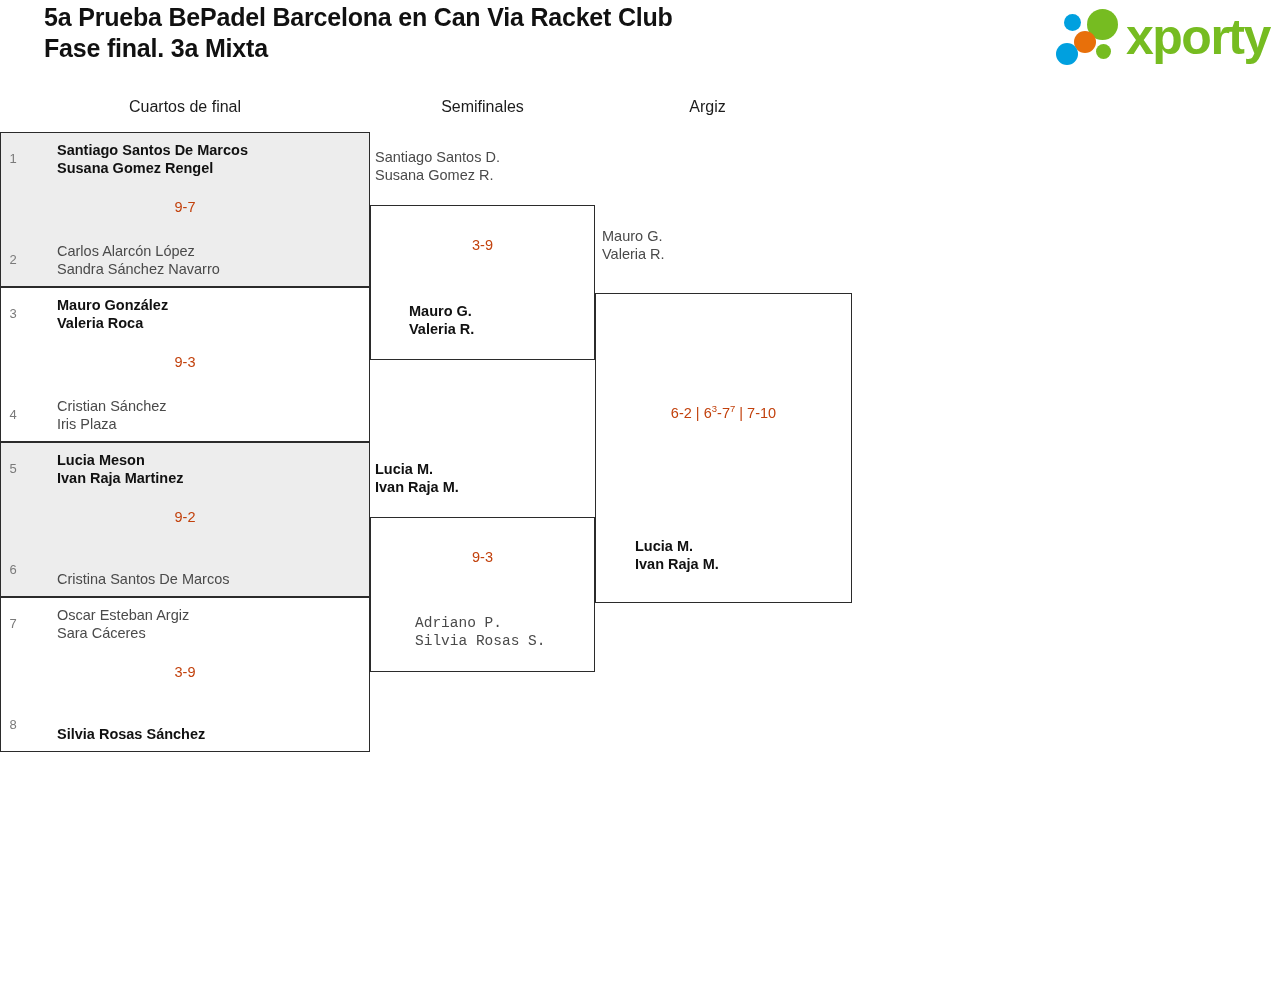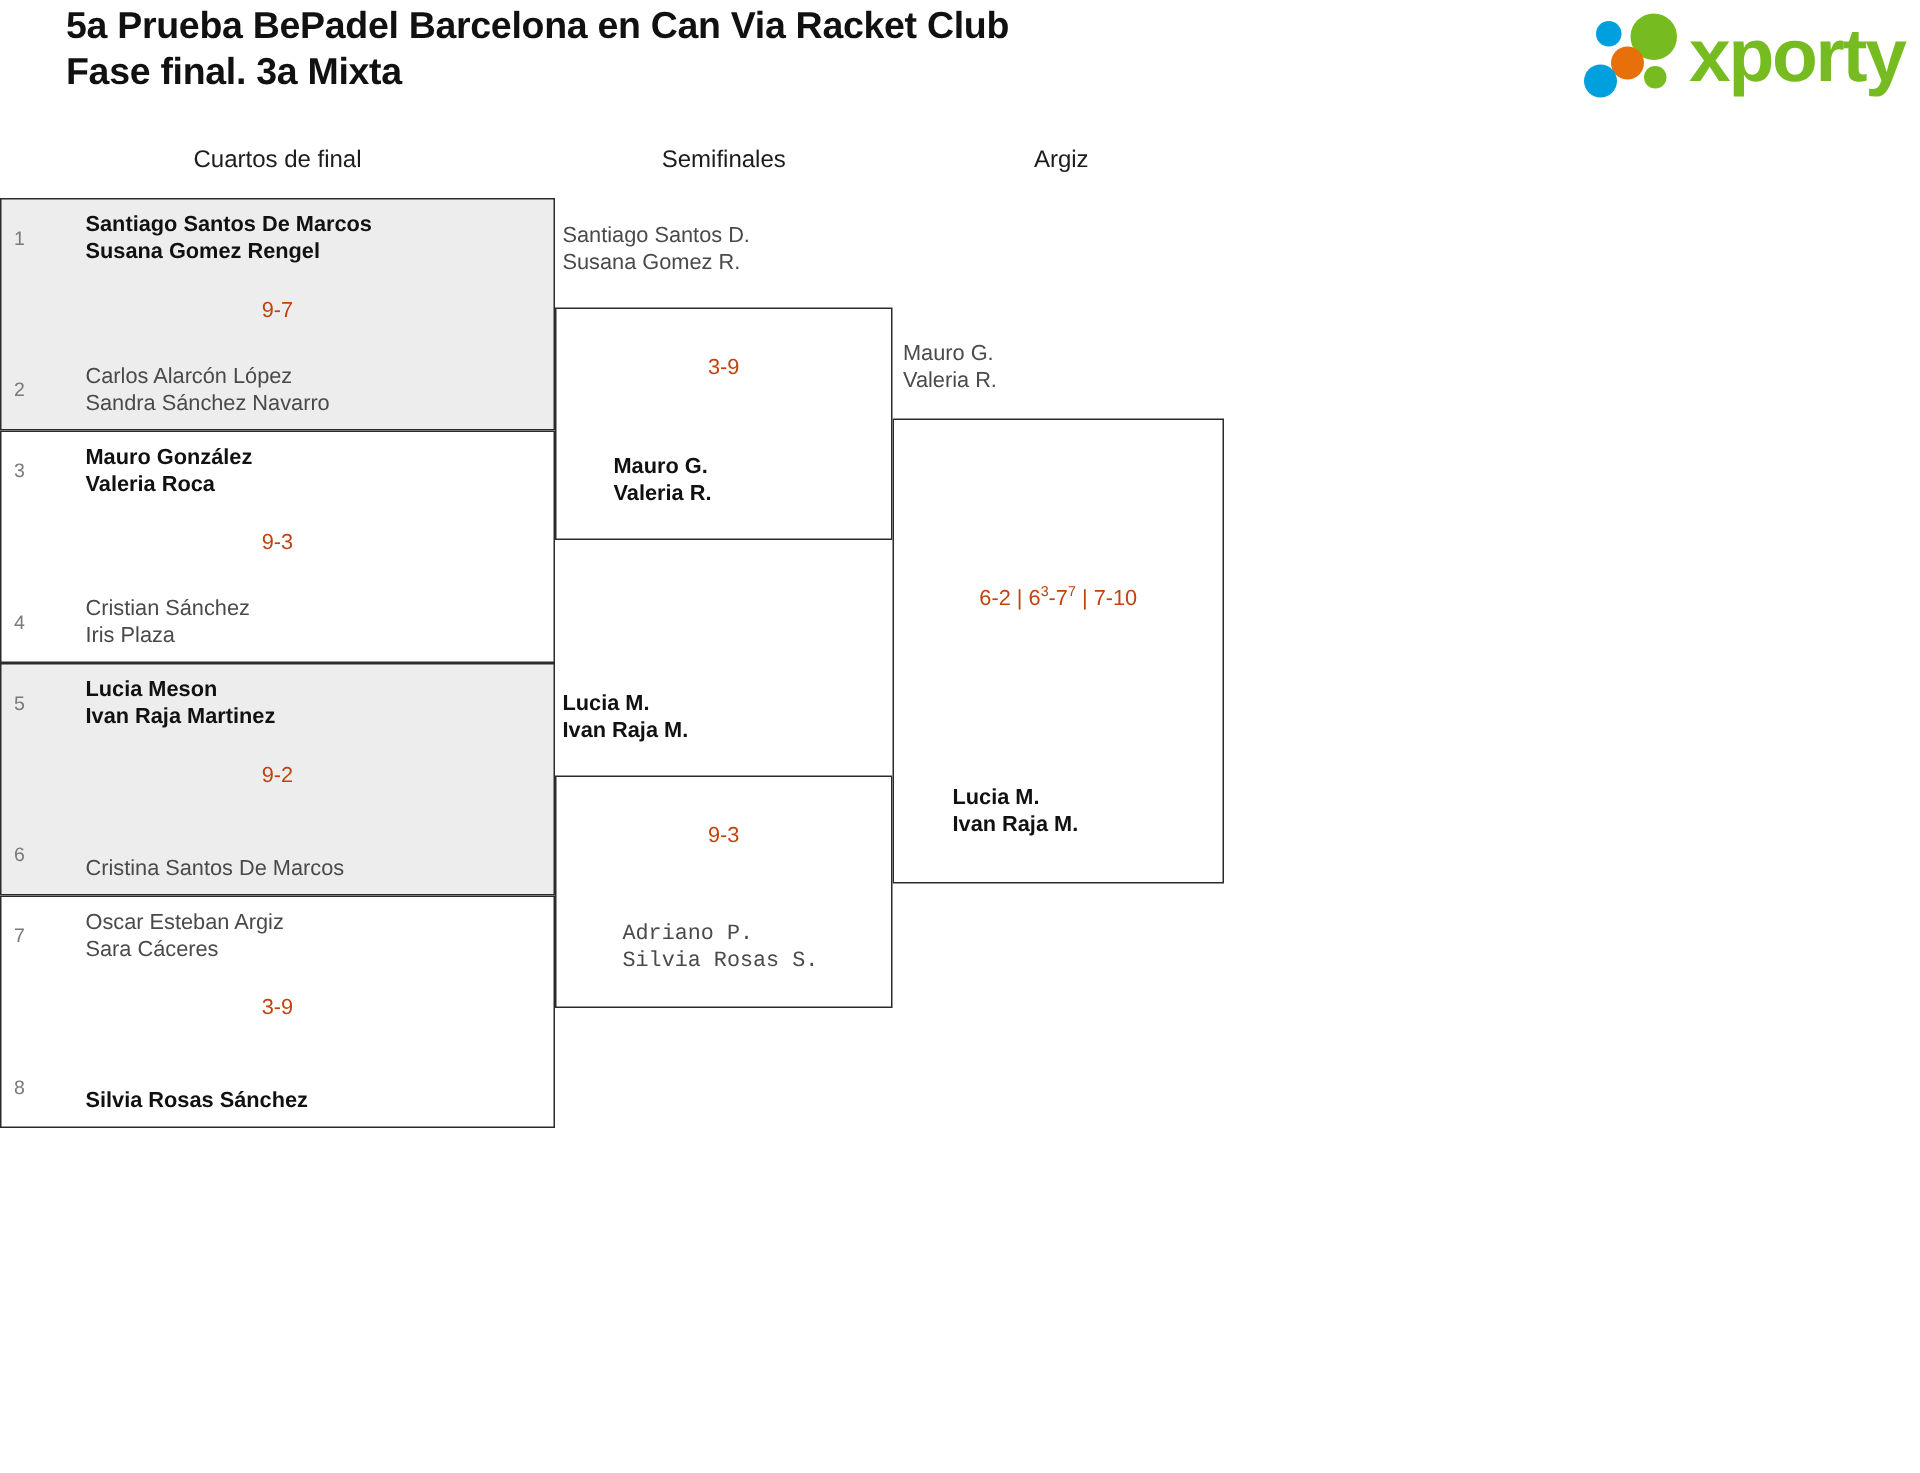--- a/index.html
+++ b/index.html
@@ -249,21 +249,21 @@
       <div class="player">Adriano P.</div>
       <div class="player">Silvia Rosas S.</div>
     </div>
   </div>
 
   <div class="advance" style="left:602px; top:227px;">
     <div class="player">Mauro G.</div>
     <div class="player">Valeria R.</div>
   </div>
 
-  <div class="match" style="left:595px; top:279px; width:221px; height:310px;">
+  <div class="match" style="left:595px; top:293px; width:257px; height:310px;">
     <div class="score" style="top:110px;">
       <span>6-2</span>
       <span>|</span>
       <span>6</span><sup>3</sup><span>-</span><span>7</span><sup>7</sup>
       <span>|</span>
       <span>7-10</span>
     </div>
     <div class="team team-bottom winner" style="padding-left:7px; bottom:29px;">
       <div class="player">Lucia M.</div>
       <div class="player">Ivan Raja M.</div>

